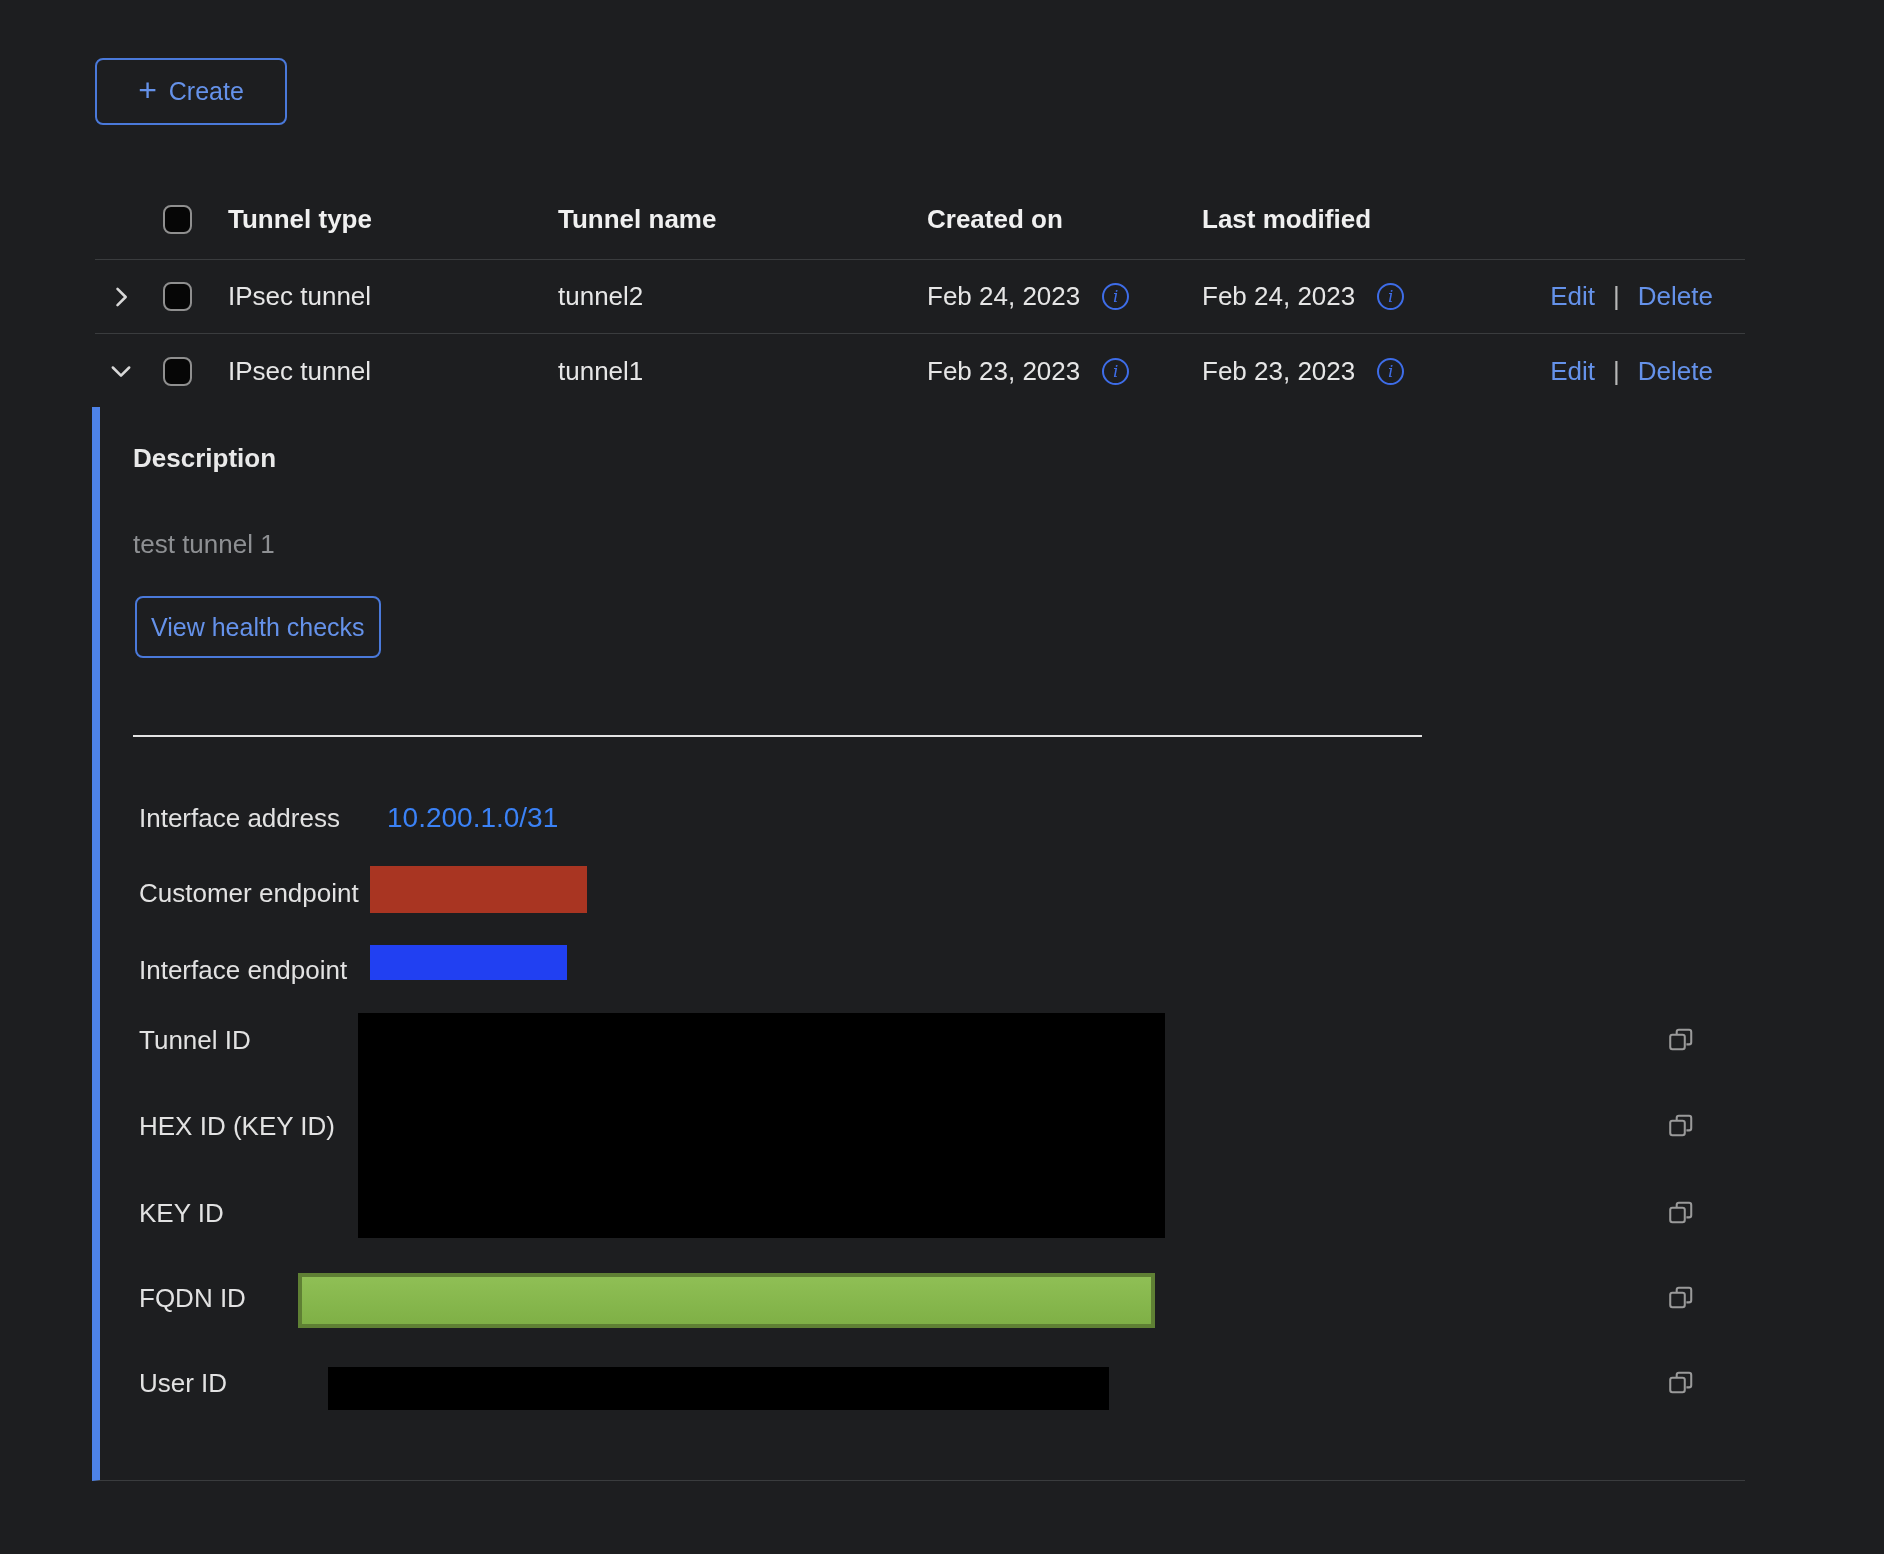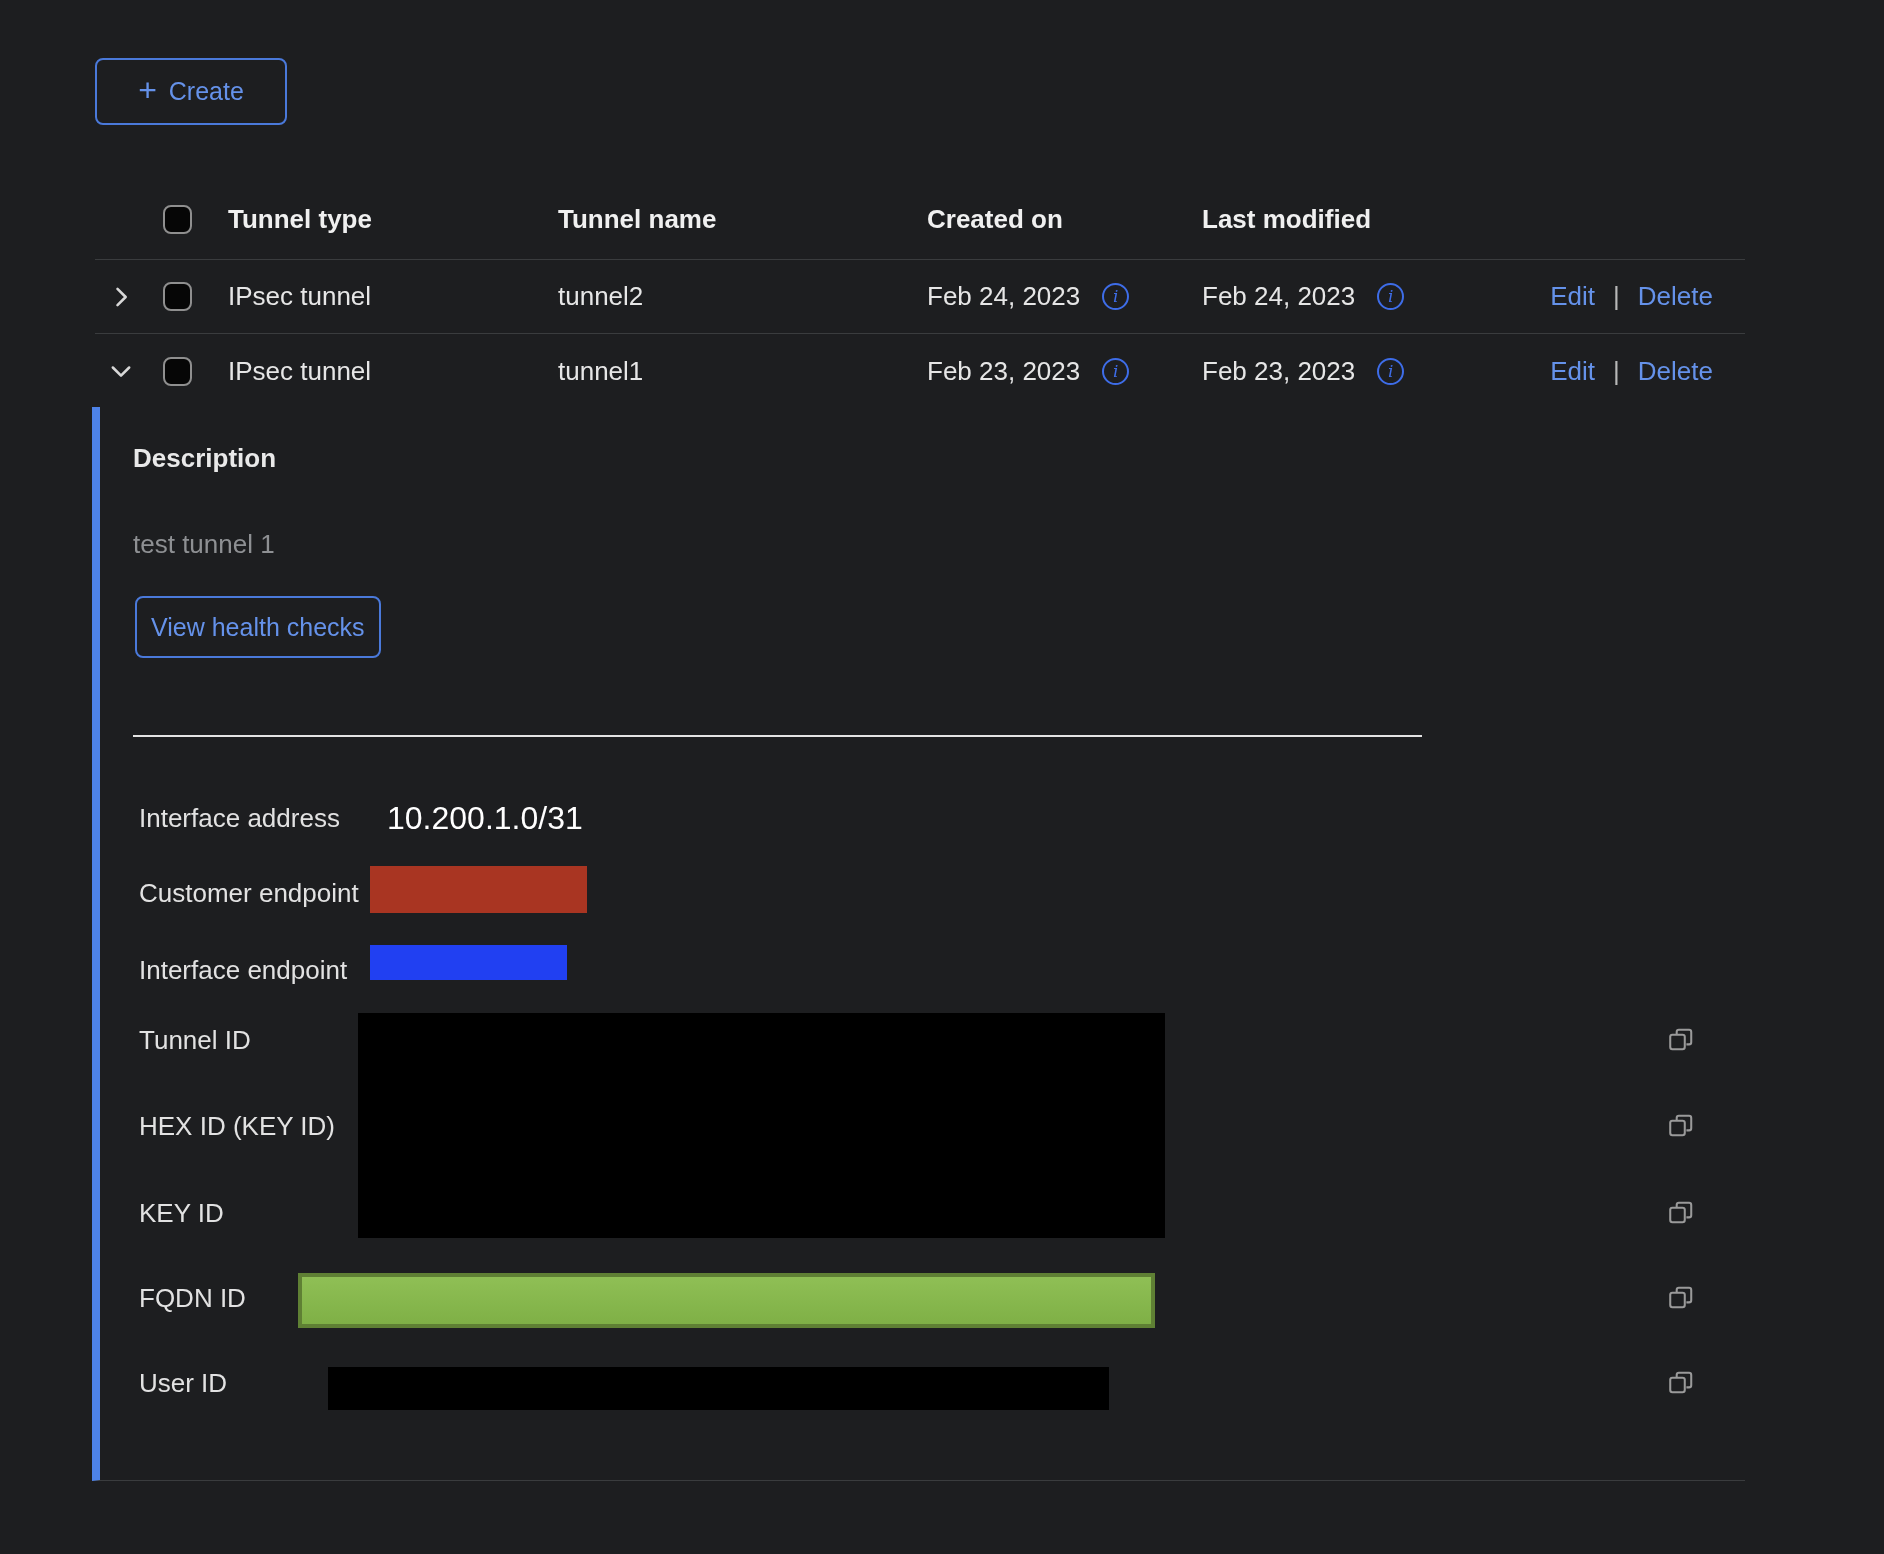--- a/index.html
+++ b/index.html
@@ -47,21 +47,21 @@
         font-family:"DejaVu Serif",serif;font-style:italic;font-size:17px;line-height:1;
         margin-left:22px;cursor:pointer;flex:0 0 auto;}
 
   
   .panel{position:absolute;left:92px;top:407px;width:1653px;height:1074px;
          border-left:8px solid var(--expand-bar-blue);border-bottom:1px solid var(--row-border);}
   .desc-label{position:absolute;left:33px;top:36px;font-size:26px;font-weight:700;color:#e9e9e9;}
   .desc-text{position:absolute;left:33px;top:122px;font-size:26px;color:var(--text-muted);}
   .hr-light{position:absolute;left:33px;top:328px;width:1289px;height:2px;background:var(--divider-light);}
   .f-label{position:absolute;left:33px;font-size:26px;color:#e2e2e2;line-height:30px;white-space:nowrap;margin-left:6px;}
-  .f-value{position:absolute;font-size:32px;color:#ffffff;line-height:30px;}
+  .f-value{position:absolute;font-size:28px;color:#3b82f6;line-height:30px;}
   .redact{position:absolute;}
   .r-red{left:270px;top:459px;width:217px;height:47px;background:var(--redaction-red);}
   .r-blue{left:270px;top:538px;width:197px;height:35px;background:var(--redaction-blue);}
   .r-black-group{left:258px;top:606px;width:807px;height:225px;background:var(--redaction-black);}
   .r-green{left:198px;top:866px;width:857px;height:55px;background:linear-gradient(#8fbf55,#7fb046);
            border:4px solid var(--redaction-green-border);}
   .r-black{left:228px;top:960px;width:781px;height:43px;background:var(--redaction-black);}
   .copy-btn{position:absolute;left:1565px;width:32px;height:32px;background:transparent;border:none;
             cursor:pointer;padding:0;display:flex;align-items:center;justify-content:center;}
 </style>

